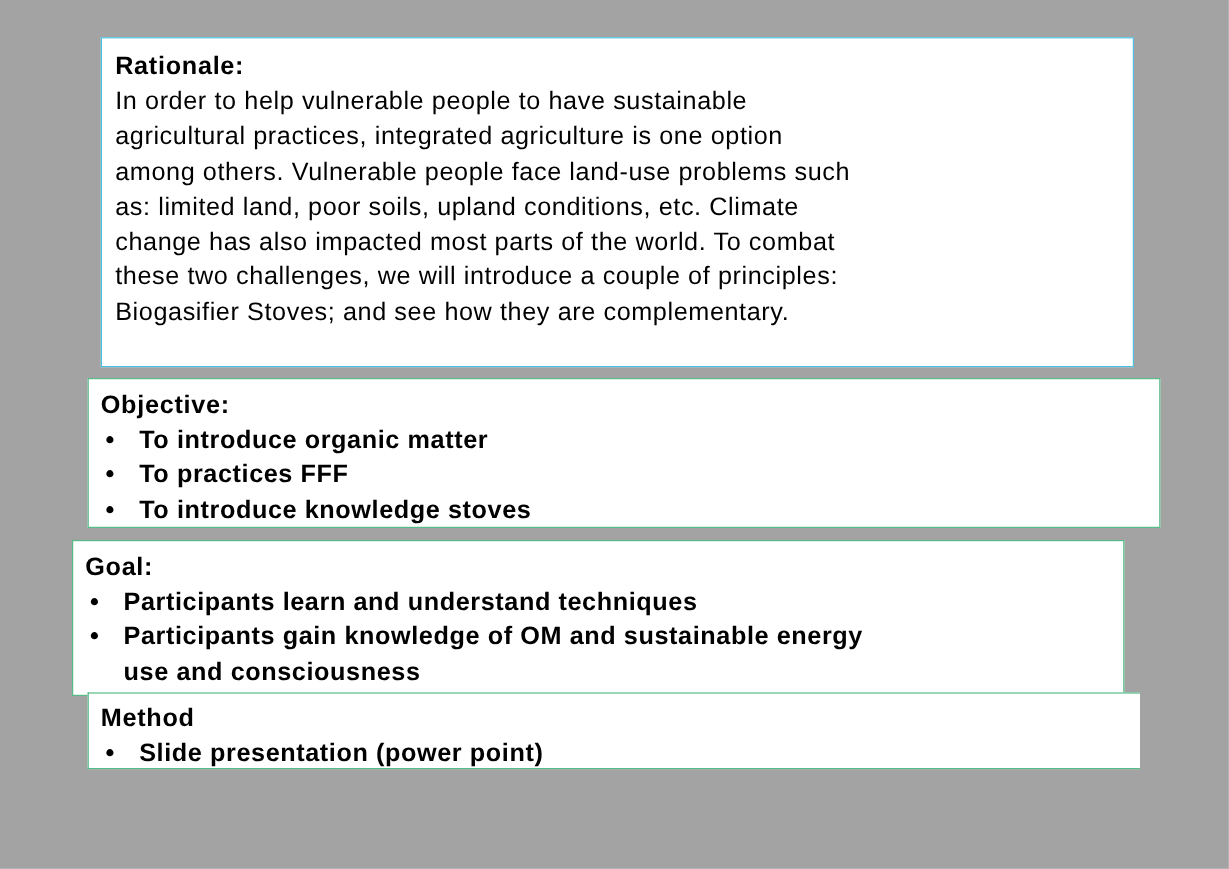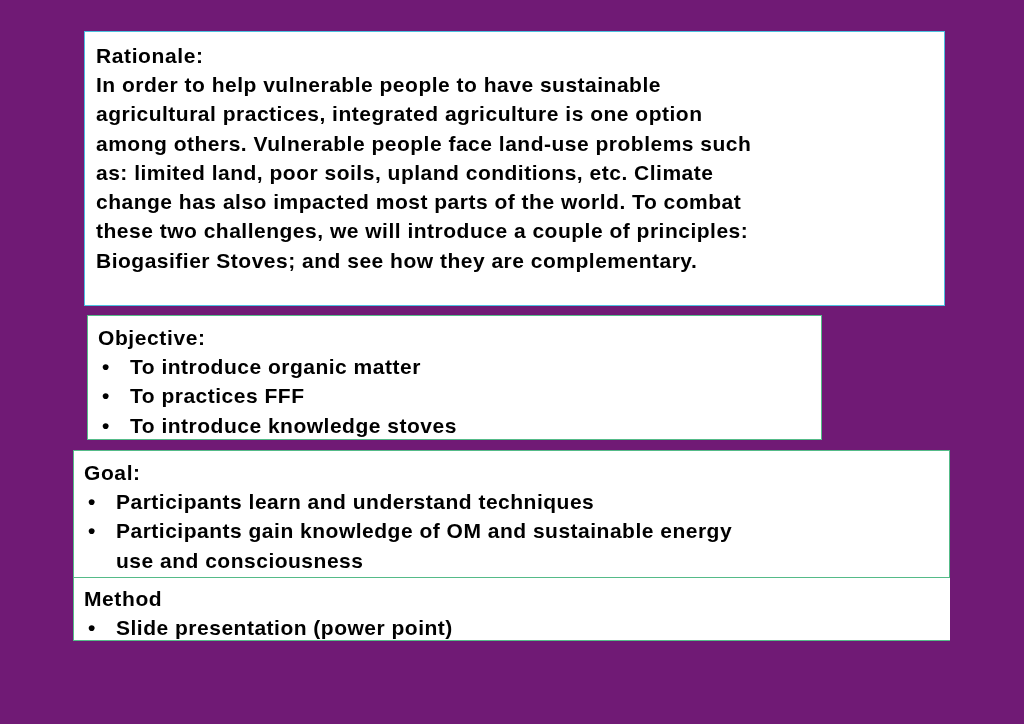--- a/index.html
+++ b/index.html
@@ -11,52 +11,52 @@
     width: 1024px;
     height: 724px;
     background: #ffffff;
     font-family: "Liberation Sans", sans-serif;
     overflow: hidden;
   }
   .slide {
     position: relative;
     width: 1024px;
     height: 724px;
-    background: #701a75;
+    background: #a3a3a3;
   }
 
   .box {
     position: absolute;
     background: #ffffff;
     box-sizing: border-box;
   }
 
   
   .box-rationale {
     left: 84px;
     top: 31px;
     width: 861px;
     height: 275px;
     border: 1.5px solid #4cc0e0;
     padding: 9px 10px 4px 11px;
   }
 
   
   .box-objective {
-    left: 87px;
+    left: 73px;
     top: 315px;
-    width: 735px;
+    width: 894px;
     height: 125px;
     border: 1.5px solid #55bb88;
     padding: 7px 10px 4px 10px;
   }
 
   
   .box-goal {
-    left: 73px;
+    left: 60px;
     top: 450px;
     width: 877px;
     height: 130px;
     border: 1.5px solid #55bb88;
     padding: 7px 10px 4px 10px;
   }
 
   
   .box-method {
     left: 73px;
@@ -72,21 +72,21 @@
     font-size: 21px;
     font-weight: bold;
     color: #000000;
     letter-spacing: 0.6px;
     line-height: 29px;
     white-space: nowrap;
   }
 
   .body-text {
     font-size: 21px;
-    font-weight: bold;
+    font-weight: normal;
     color: #000000;
     letter-spacing: 0.5px;
     line-height: 29.3px;
     margin: 0;
   }
 
   .bullet-list {
     list-style: none;
     margin: 0;
     padding: 0;

